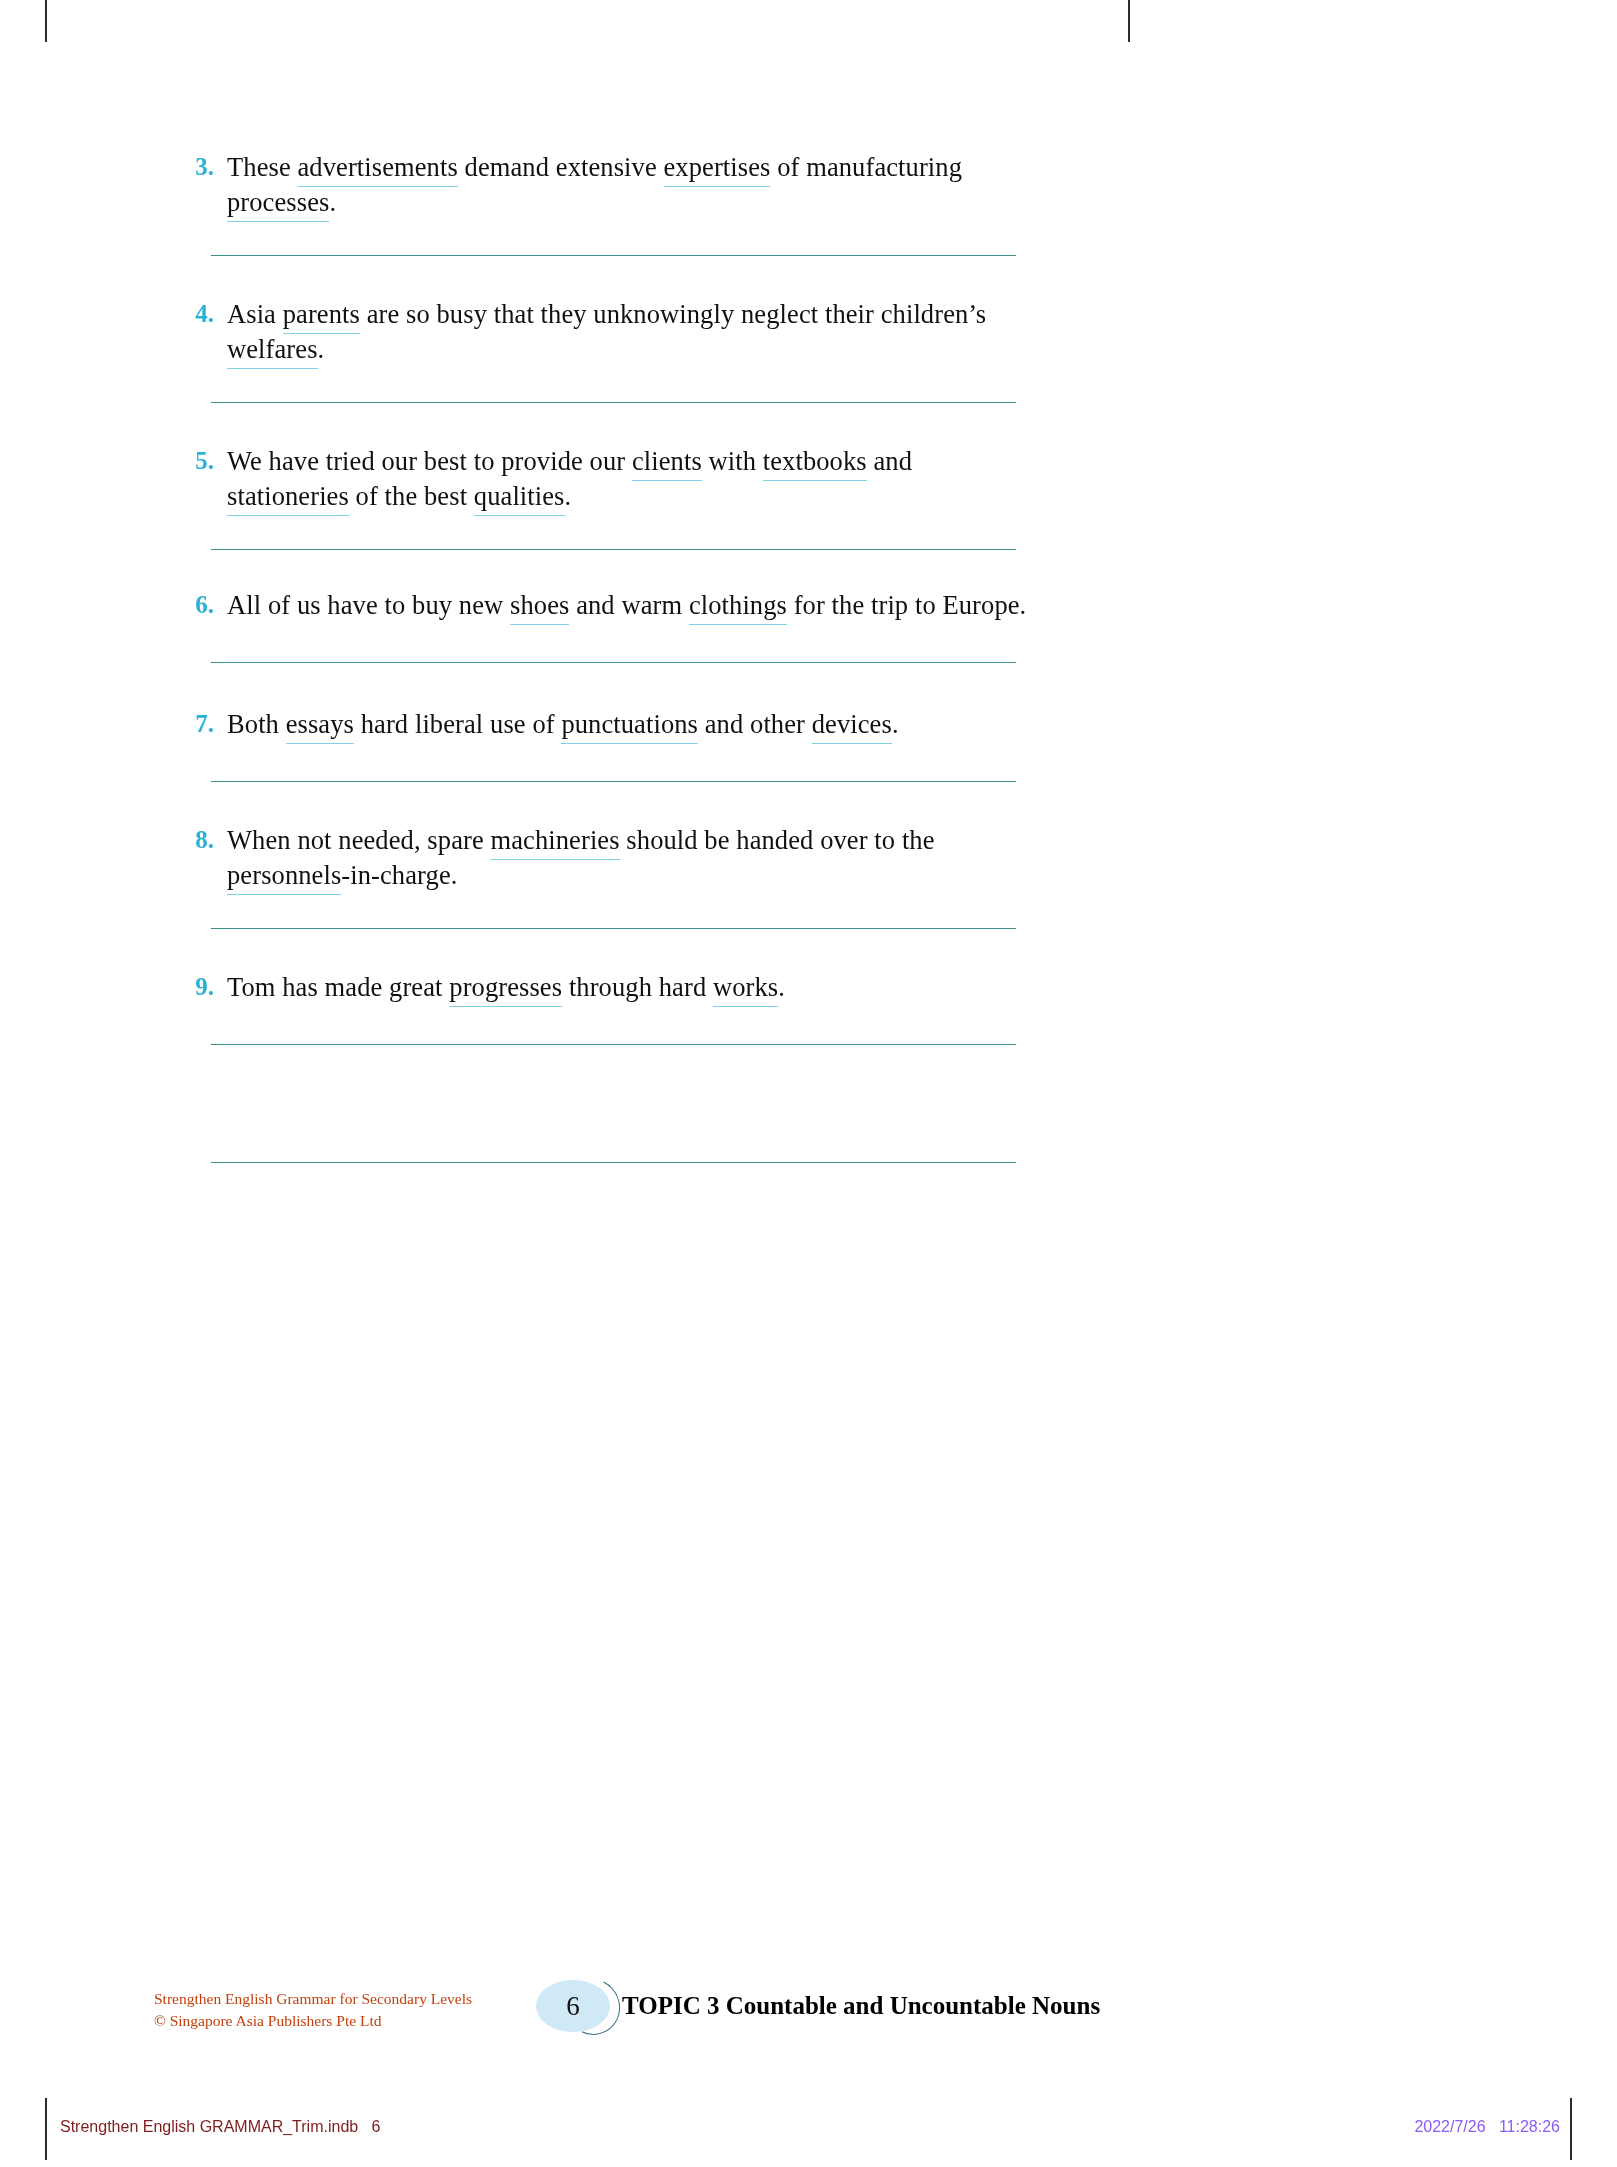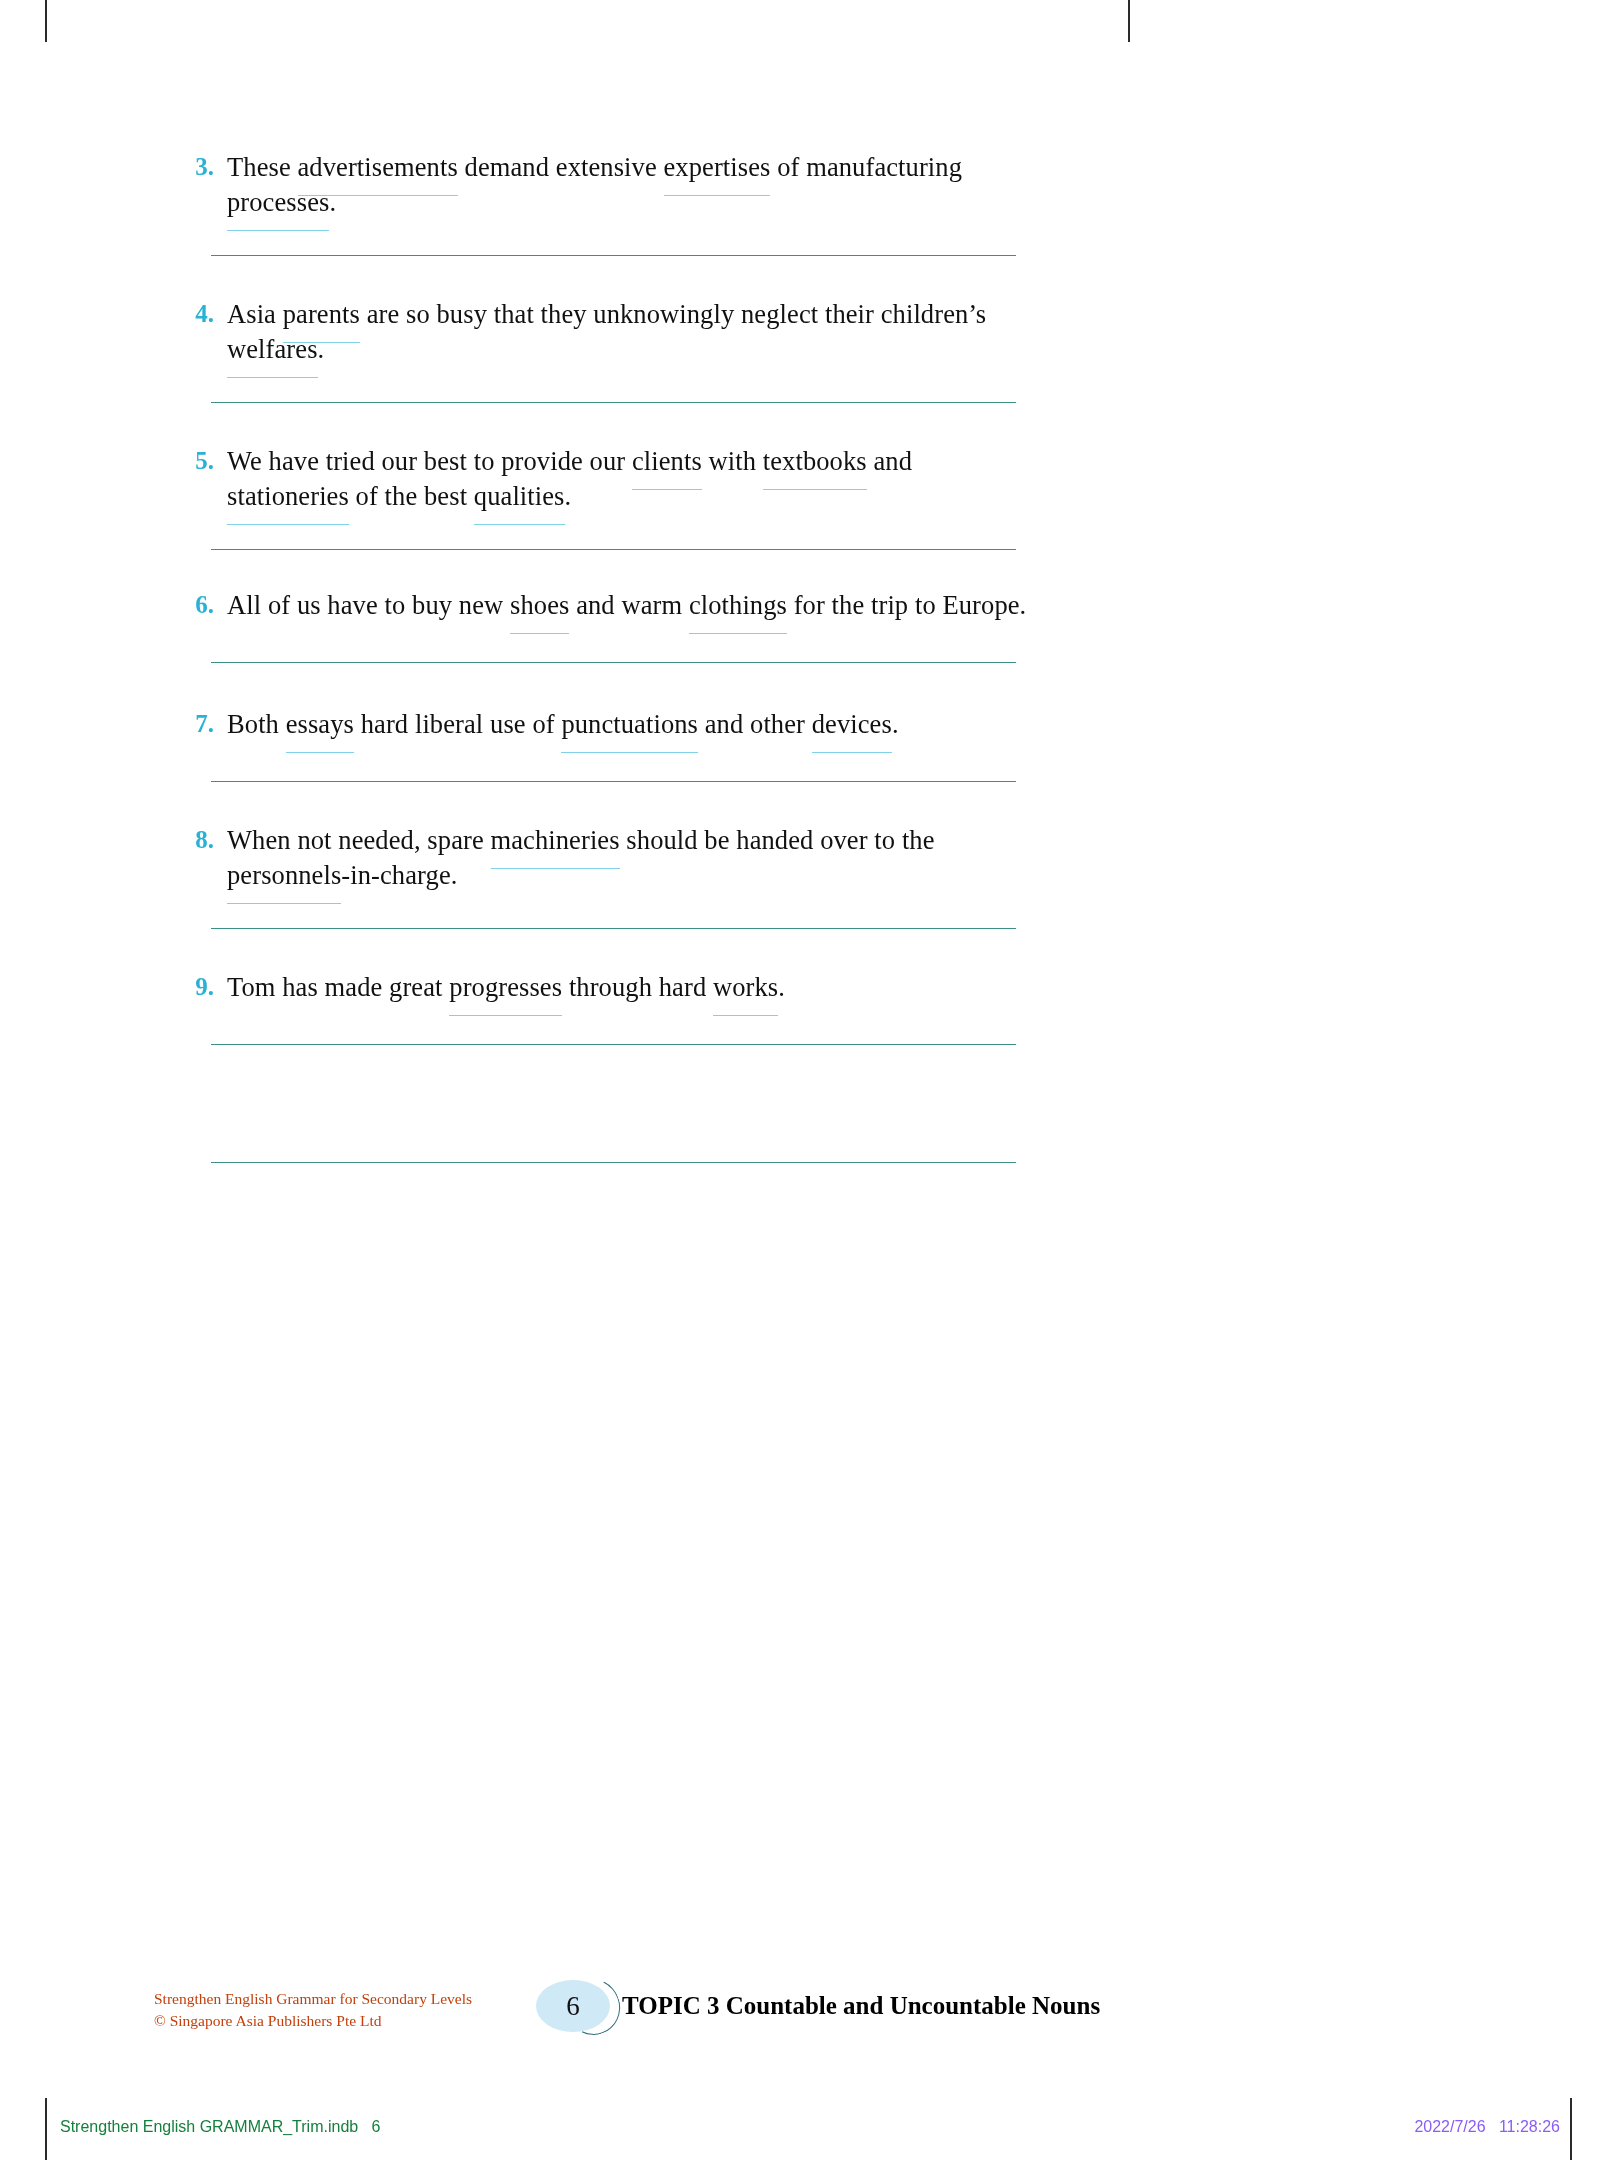--- a/index.html
+++ b/index.html
@@ -58,21 +58,21 @@
   .qtext {
     flex: 1 1 auto;
     font-size: 26.5px;
     line-height: 1.32;
     color: #111111;
     letter-spacing: 0.1px;
   }
   .qtext .u {
     text-decoration: none;
     border-bottom: 1.6px solid #7fd2e8;
-    padding-bottom: 13px;
+    padding-bottom: 4px;
   }
   .answer-line {
     position: absolute;
     left: 211px;
     width: 805px;
     height: 0;
     border-top: 1.7px solid #3c8f87;
   }
 
   
@@ -127,21 +127,21 @@
     white-space: nowrap;
     font-family: "Liberation Serif", "DejaVu Serif", serif;
   }
 
   
   .slug-left {
     position: absolute;
     left: 60px;
     top: 2118px;
     font-size: 16px;
-    color: #15803d;
+    color: #7f1d1d;
     font-family: "Liberation Sans", "DejaVu Sans", sans-serif;
     white-space: pre;
   }
   .slug-right {
     position: absolute;
     right: 57px;
     top: 2118px;
     font-size: 16px;
     color: #8b5cf6;
     font-family: "Liberation Sans", "DejaVu Sans", sans-serif;

